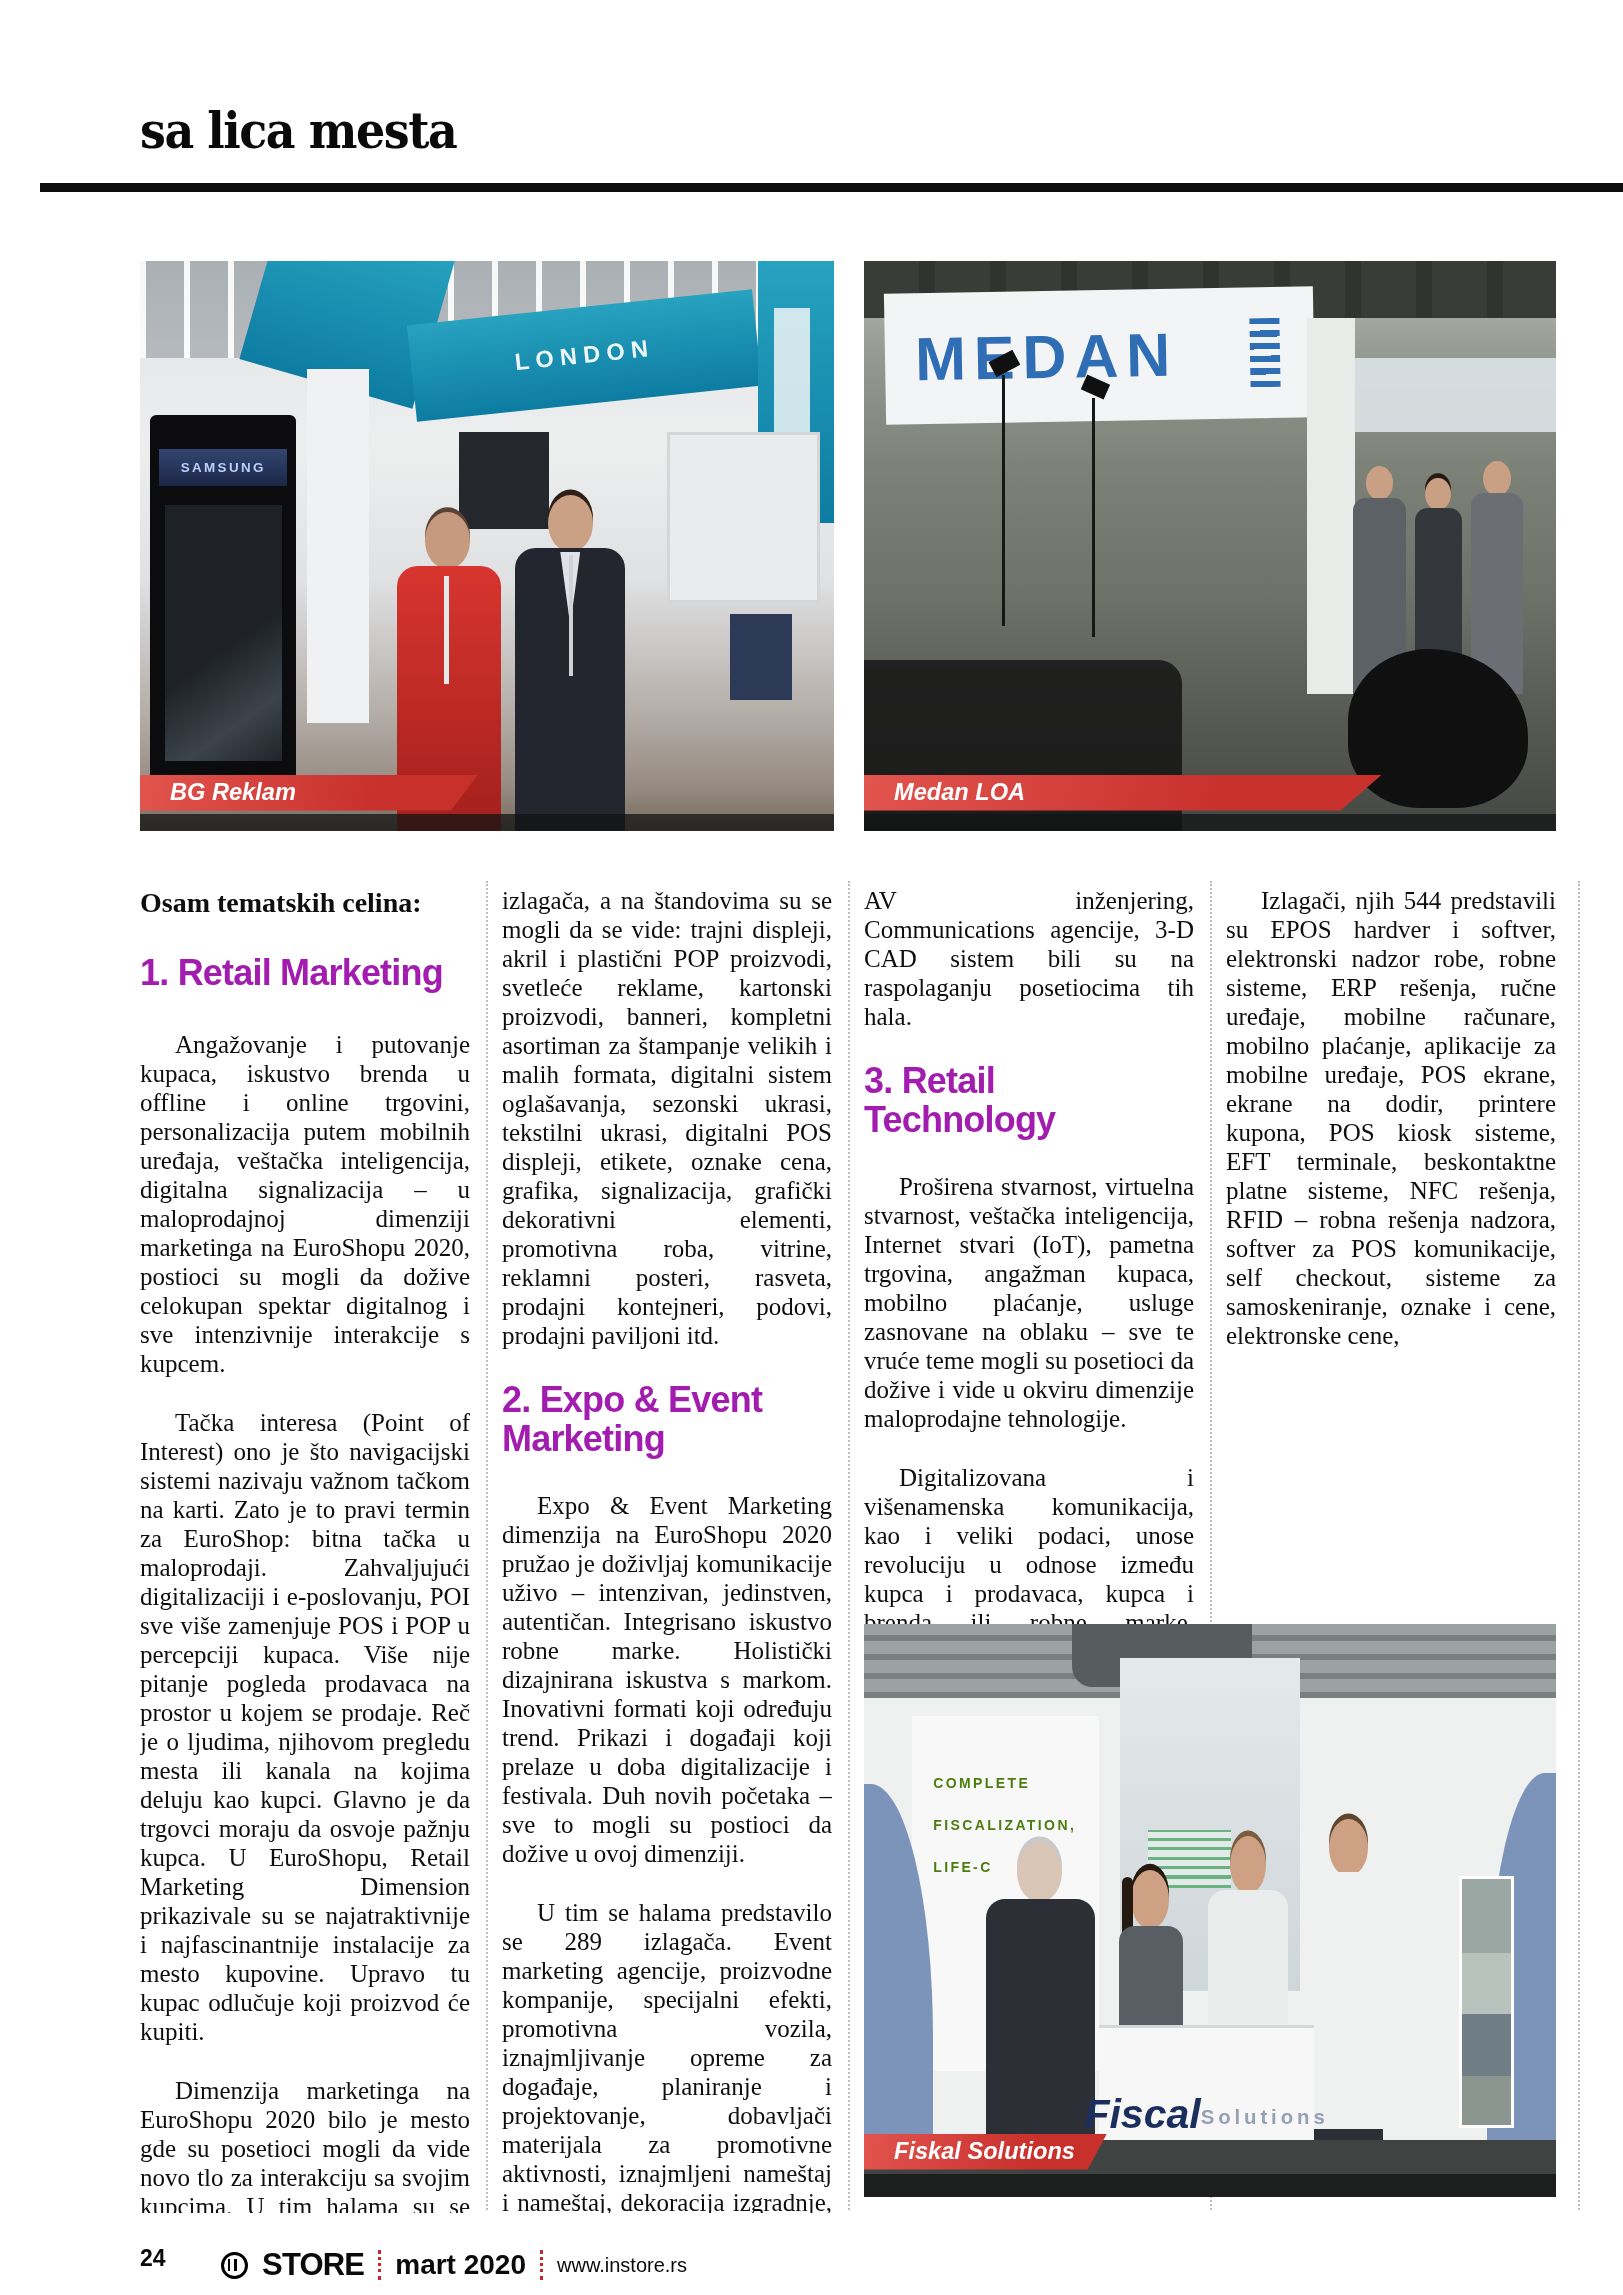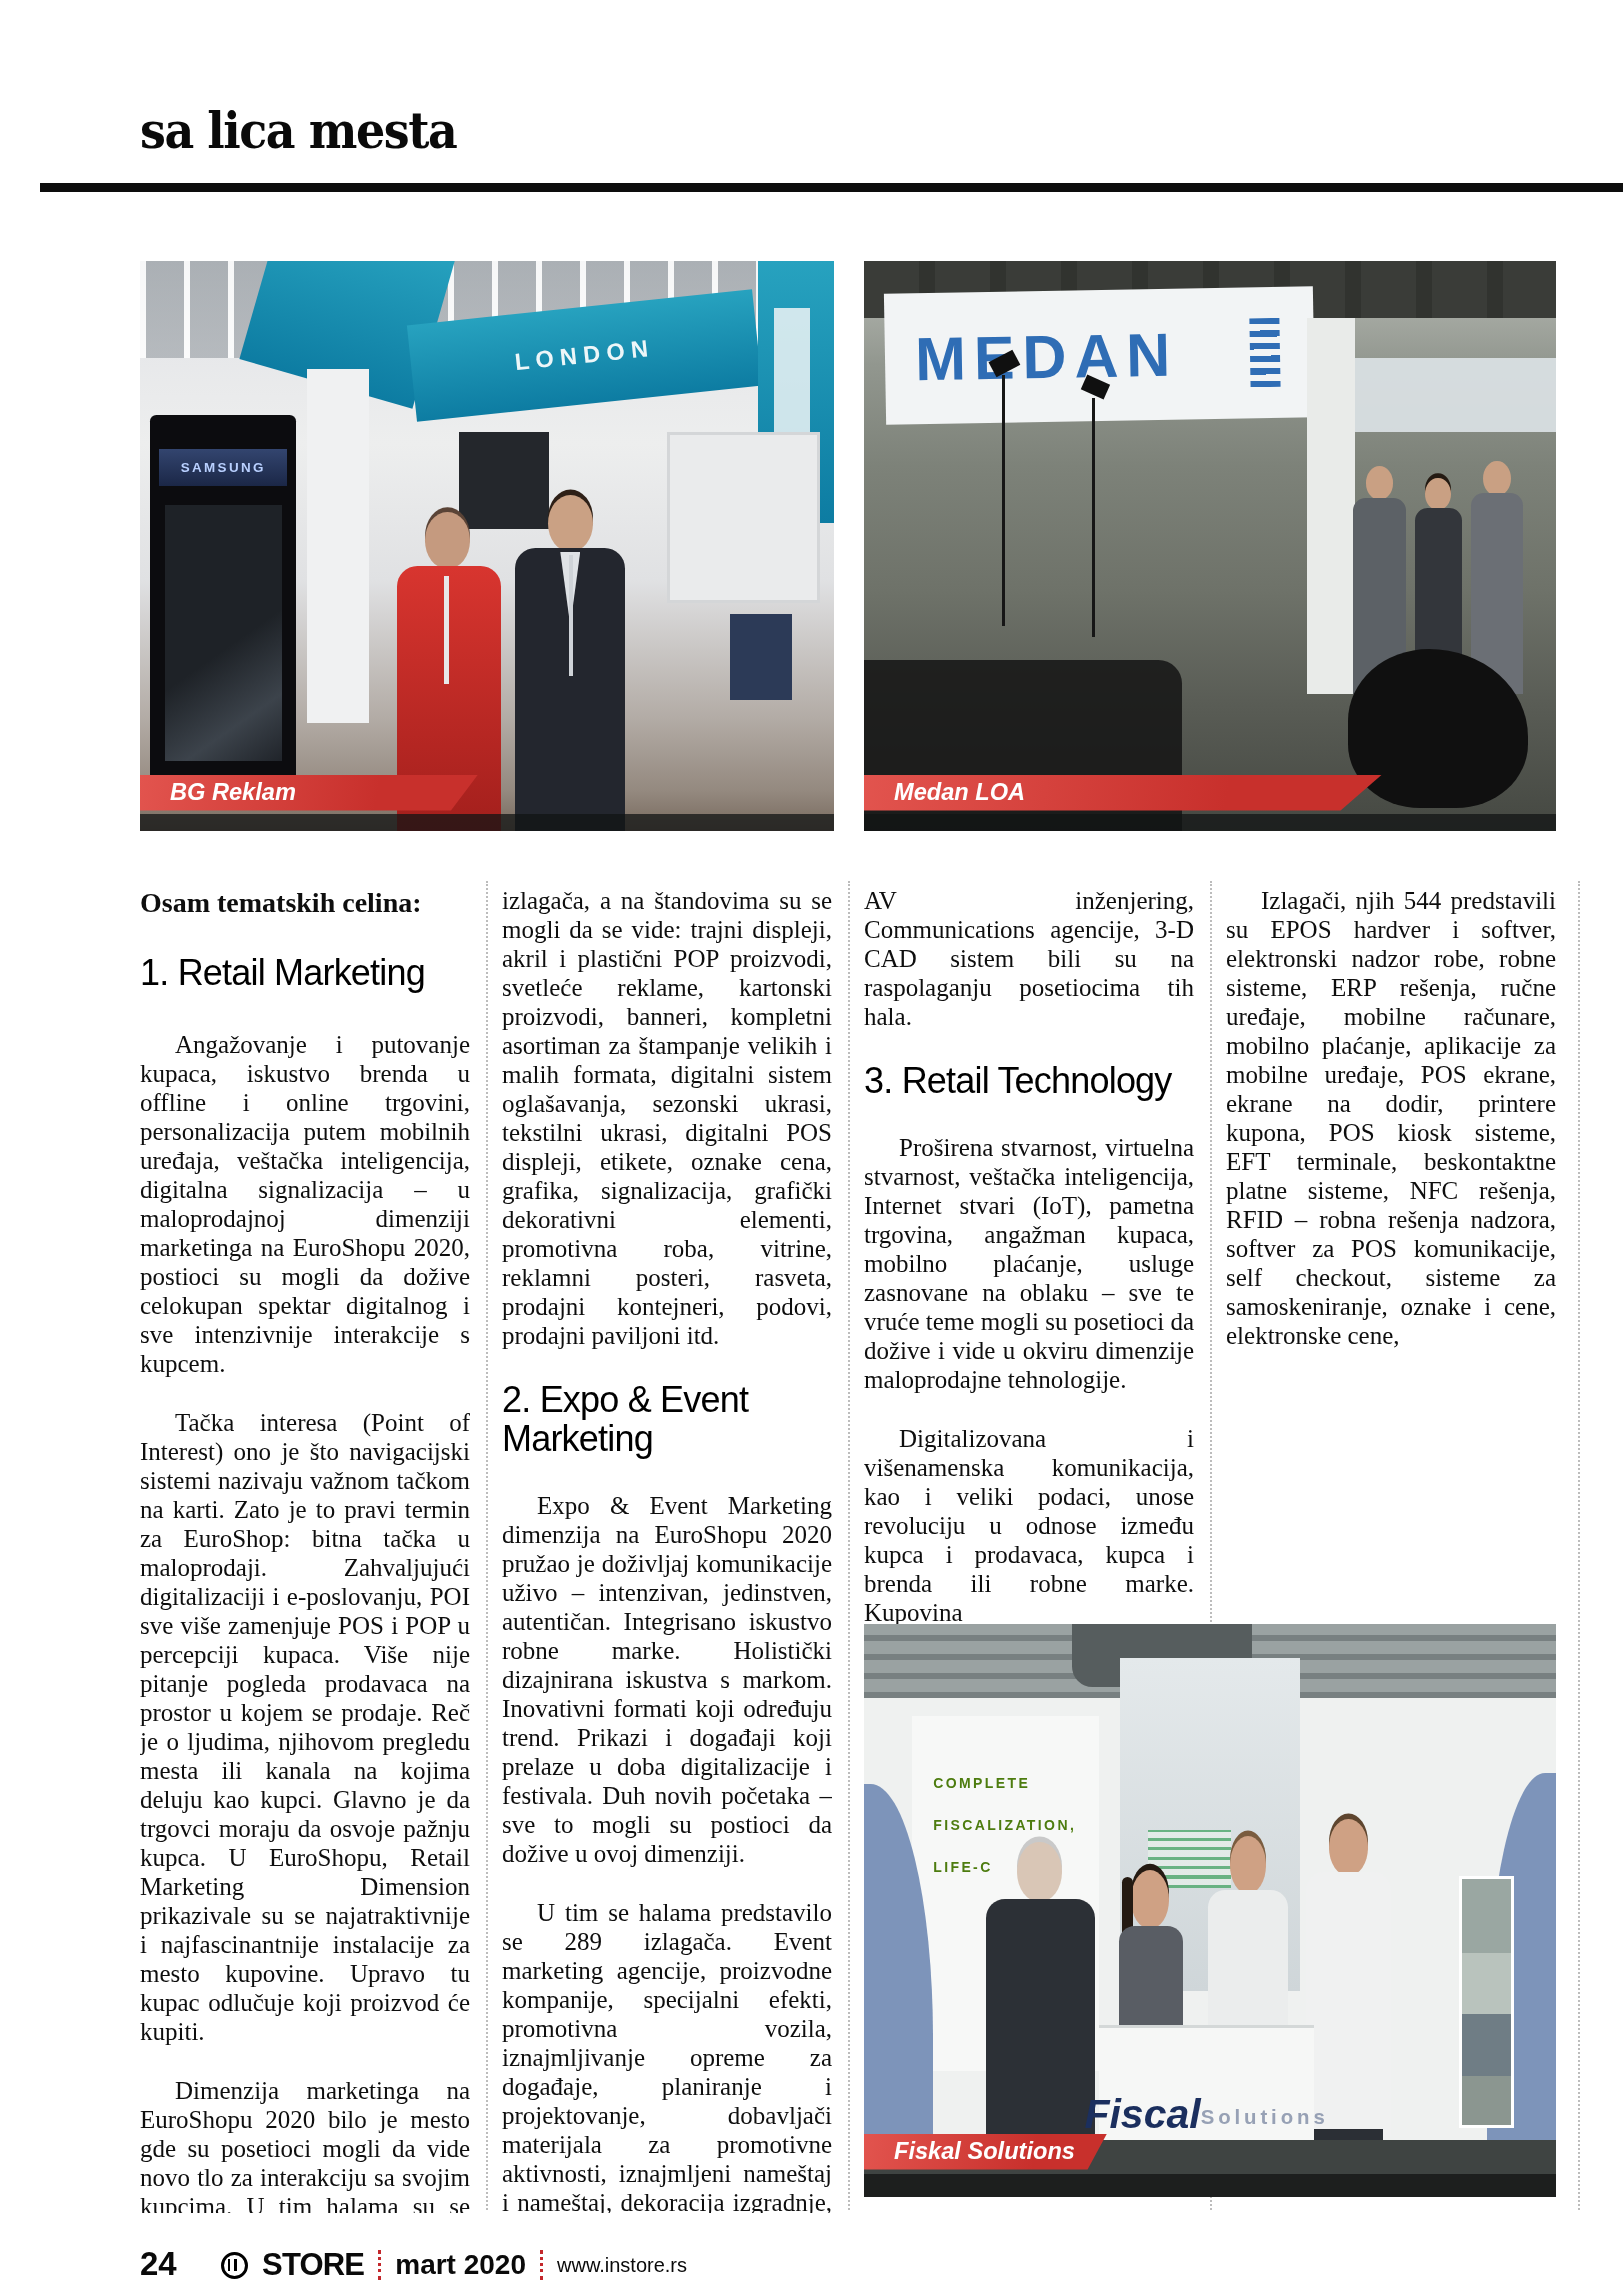--- a/index.html
+++ b/index.html
@@ -22,30 +22,30 @@
       background:linear-gradient(100deg,#e2544e 0%,#c8302c 70%);
       clip-path:polygon(0 0,100% 0,92% 100%,0 100%);z-index:9;}
 
   
   .col{position:absolute;width:330px;overflow:hidden;text-align:justify;
        font-size:25px;line-height:29px;color:#0e0e0e;}
   .col p{margin:0 0 30px 0;}
   .col p.indent{text-indent:35px;}
   .kicker{font-family:"Liberation Serif", serif;font-weight:bold;font-size:28px;
        margin:1.6px 0 36px 0;text-align:left;}
-  .sans-head{font-family:"Liberation Sans", sans-serif;font-weight:normal;font-size:36px;
-       line-height:39px;letter-spacing:-0.8px;margin:0 0 38px 0;text-align:left;color:#000000;}
+  .sans-head{font-family:"Liberation Sans", sans-serif;font-weight:bold;font-size:36px;
+       line-height:39px;letter-spacing:-0.8px;margin:0 0 38px 0;text-align:left;color:#a21caf;}
   .sans-head.mid{margin-top:23.6px;margin-bottom:33px;}
 
   .vrule{position:absolute;top:881px;height:1329px;width:0;border-left:2.4px dotted #bcbcbc;}
 
   
   .footer{position:absolute;left:0;top:2243px;width:1623px;height:47px;
       font-family:"Liberation Sans", sans-serif;color:#0a0a0a;}
-  .page-num{position:absolute;left:100px;top:1.6px;font-weight:bold;font-size:33px;}
+  .page-num{position:absolute;left:100px;top:1.6px;font-weight:bold;font-size:23px;}
   .footer-group{position:absolute;left:181px;top:0;display:flex;align-items:center;gap:14px;height:44px;}
   .logo-circle{width:27px;height:27px;border:3.1px solid #000;border-radius:50%;box-sizing:border-box;
       display:flex;align-items:center;justify-content:center;}
   .logo-circle .bars{width:12.6px;height:12.6px;
       background:repeating-linear-gradient(90deg,#000 0 2.4px,transparent 2.4px 6.3px);}
   .brand{font-weight:bold;font-size:31px;letter-spacing:-0.8px;}
   .red-dots{height:30px;border-left:3.1px dotted #c3272b;}
   .issue{font-weight:bold;font-size:28px;}
   .website{font-size:20px;}
 

